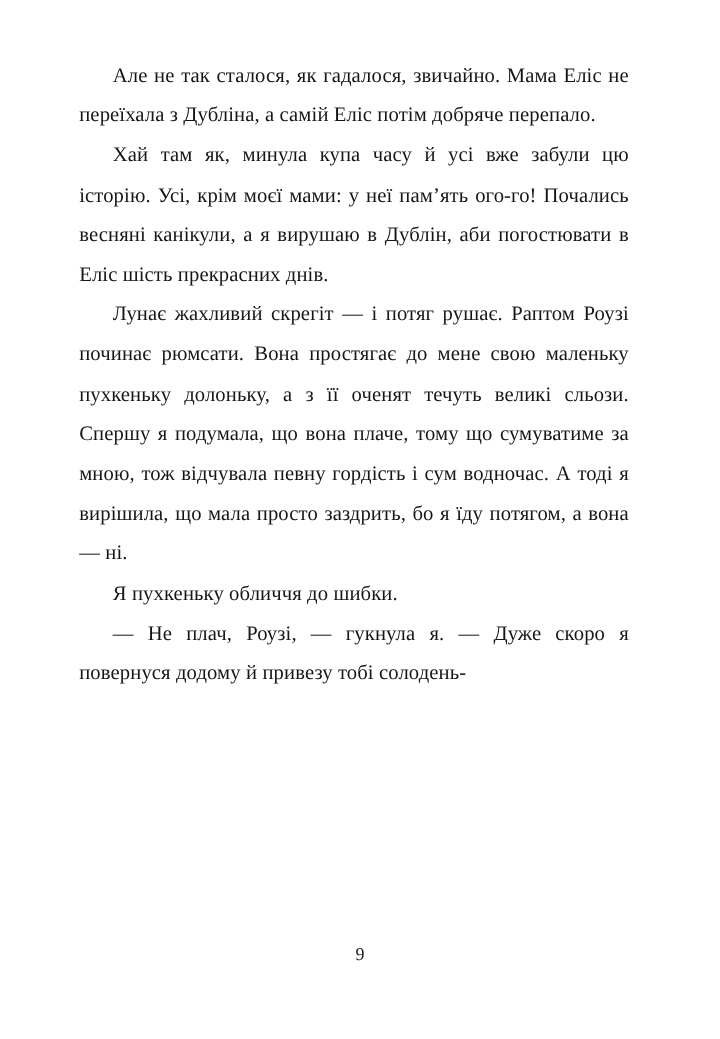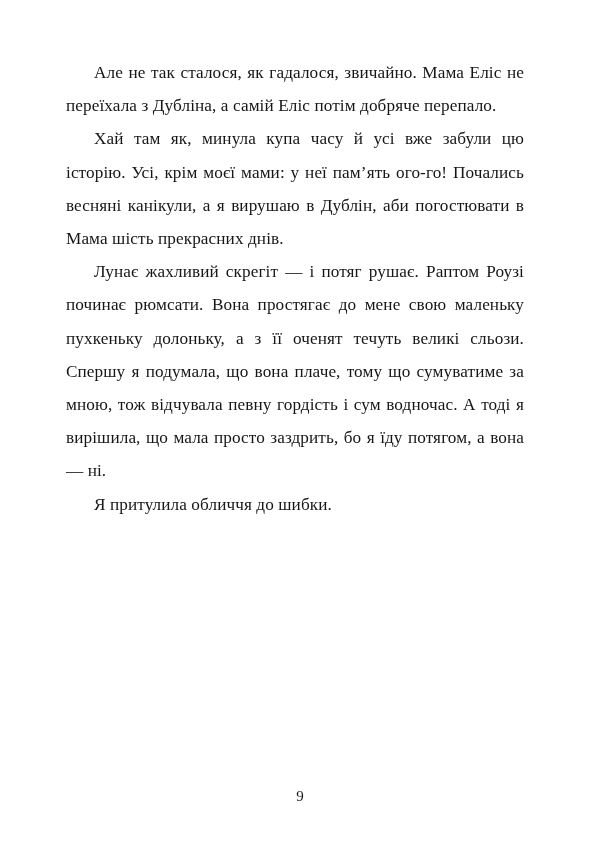--- a/index.html
+++ b/index.html
@@ -16,21 +16,21 @@
   }
   .page {
     position: relative;
     width: 600px;
     height: 866px;
     box-sizing: border-box;
   }
   .text-block {
     position: absolute;
     left: 66px;
-    top: 56px;
+    top: 46px;
     width: 458px;
   }
   .para {
     margin: 0;
     font-size: 17.2px;
     line-height: 33.2px;
     text-align: justify;
     text-justify: inter-word;
     text-indent: 28px;
     letter-spacing: 0.1px;
@@ -51,20 +51,21 @@
     font-family: "Liberation Serif", serif;
   }
 </style>
 </head>
 <body>
 
 <div class="page">
 
   <div class="text-block">
     <p class="para first">Але не так сталося, як гадалося, звичайно. Мама Еліс не переїхала з Дубліна, а самій Еліс потім добряче перепало.</p>
-    <p class="para">Хай там як, минула купа часу й усі вже забули цю історію. Усі, крім моєї мами: у неї пам’ять ого-го! Почались весняні канікули, а я вирушаю в Дуб­лін, аби погостювати в Мама шість прекрасних днів.</p>
+    <p class="para">Хай там як, минула купа часу й усі вже забули цю історію. Усі, крім моєї мами: у неї пам’ять ого-го! Почались весняні канікули, а я вирушаю в Дуб­лін, аби погостювати в Еліс шість прекрасних днів.</p>
     <p class="para">Лунає жахливий скрегіт — і потяг рушає. Раптом Роузі починає рюмсати. Вона простя­гає до мене свою маленьку пухкеньку долоньку, а з її оченят течуть великі сльози. Спершу я по­думала, що вона плаче, тому що сумуватиме за мною, тож відчувала певну гордість і сум водно­час. А тоді я вирішила, що мала просто заздрить, бо я їду потягом, а вона — ні.</p>
-    <p class="para">Я притулила обличчя до шибки.</p>
+    <p class="para">Я пухкеньку обличчя до шибки.</p>
+    <p class="para">— Не плач, Роузі, — гукнула я. — Дуже ско­ро я повернуся додому й привезу тобі солодень-</p>
   </div>
 
   <div class="folio">9</div>
 
 </div>
 
 </body></html>

